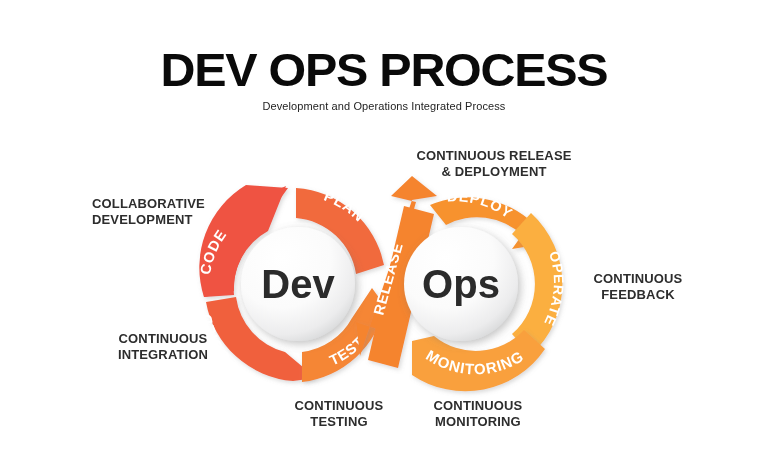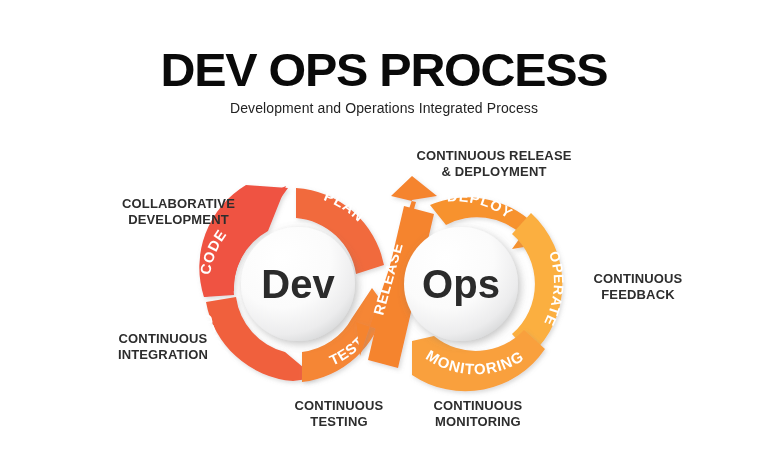--- a/index.html
+++ b/index.html
@@ -35,21 +35,21 @@
     font-size: 47px;
     letter-spacing: -1.2px;
     color: #0a0a0a;
     line-height: 1.0;
     margin: 0;
     transform: scaleX(1.03);
   }
   .subtitle {
     font-family: "Liberation Sans", sans-serif;
     font-weight: 400;
-    font-size: 14px;
+    font-size: 11px;
     color: #232323;
     margin-top: 7px;
     letter-spacing: 0.1px;
   }
 
   
   .stage {
     position: absolute;
     left: 0;
     top: 0;
@@ -62,21 +62,21 @@
   .callout {
     position: absolute;
     font-family: "Liberation Sans", sans-serif;
     font-weight: bold;
     font-size: 13px;
     line-height: 1.26;
     color: #2d2d2d;
     letter-spacing: 0.15px;
     white-space: pre-line;
   }
-  .c-collab      { left: 116px; top: 196px; width: 125px; text-align: center; }
+  .c-collab      { left: 92px; top: 196px; width: 125px; }
   .c-contint     { left: 104px; top: 331px; width: 118px; text-align: center; }
   .c-release     { left: 404px; top: 148px; width: 180px; text-align: center; }
   .c-feedback    { left: 583px; top: 271px; width: 110px; text-align: center; }
   .c-testing     { left: 276px; top: 398px; width: 126px; text-align: center; }
   .c-monitoring  { left: 410px; top: 398px; width: 136px; text-align: center; }
 
   
   .band-label {
     font-family: "Liberation Sans", sans-serif;
     font-weight: bold;

